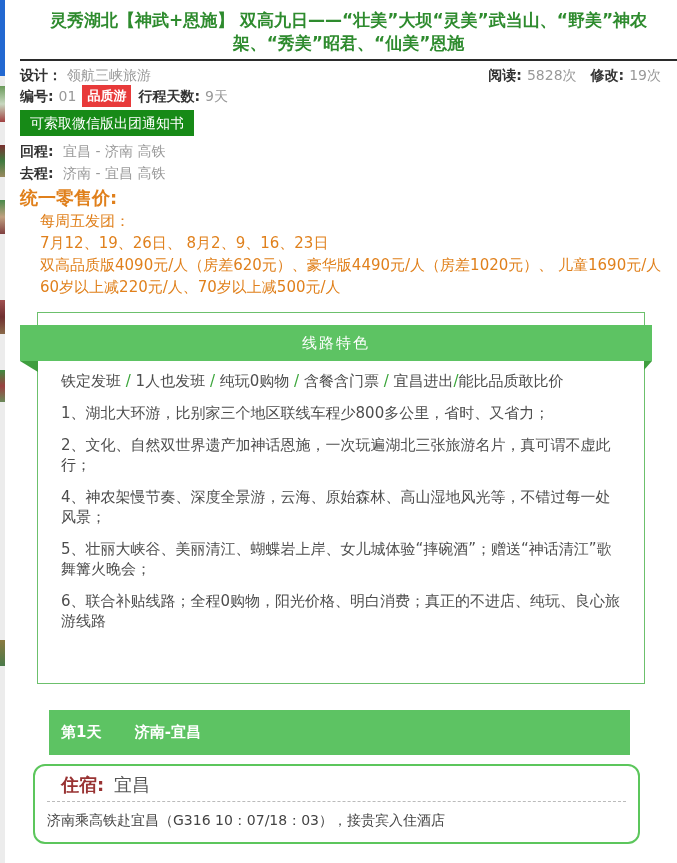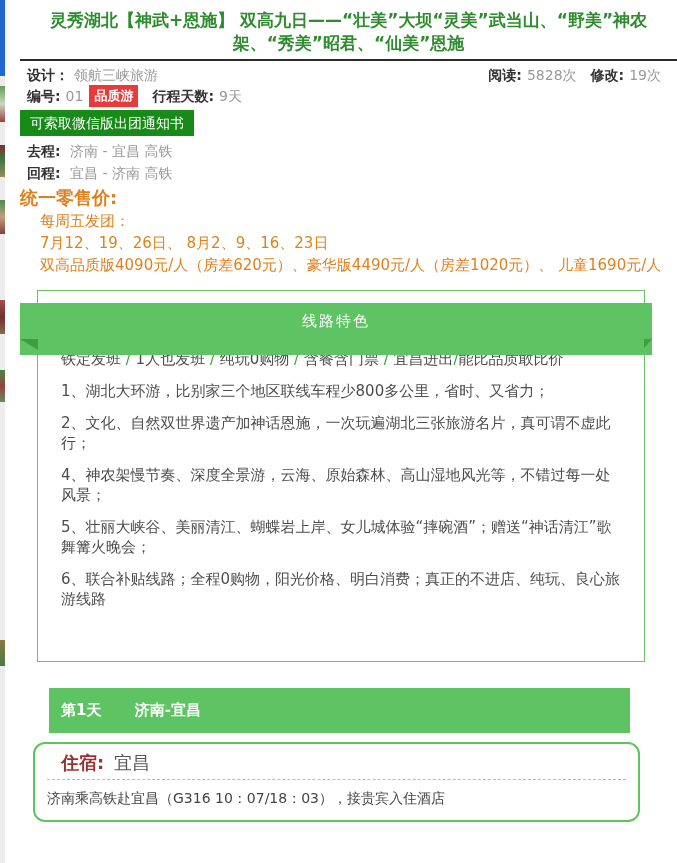--- a/index.html
+++ b/index.html
@@ -18,40 +18,40 @@
   .edge .f5{top:370px;height:32px;background:linear-gradient(#3f8a3f,#9a4040,#6a8a5a);}
   .edge .f6{top:640px;height:26px;background:linear-gradient(#8a7a40,#4a7a4a);}
 
   .main{position:relative;margin-left:20px;width:657px;}
 
   .page-title{color:#2e8b2e;font-weight:bold;font-size:17px;line-height:23px;text-align:center;margin:9px 10px 4px;}
   .title-rule{border:none;border-top:2px solid #2b2b2b;margin:0 0 4px;}
 
   .meta-row{display:flex;justify-content:space-between;align-items:center;font-size:14px;line-height:20px;padding-right:16px;}
   .meta-left,.meta-right{display:flex;align-items:center;}
-  .lbl{font-weight:bold;color:#333;margin-left:7px;}
+  .lbl{font-weight:bold;color:#333;}
   .val{color:#999;margin-left:5px;}
   .meta-right .lbl{margin-left:14px;}
   .meta-right .lbl:first-child{margin-left:0;text-align:center;}
   .badge{background:#e83a3a;color:#fff;padding:1px 5px;margin:0 7px 0 6px;font-weight:bold;font-size:13px;}
 
   .notice-btn{display:inline-block;background:#178a17;color:#fff;font-size:14px;line-height:18px;
     padding:4px 10px;margin:3px 0 4px;border:none;cursor:pointer;font-family:inherit;}
 
   .route-row{font-size:14px;line-height:22px;}
 
   .retail{color:#e0801c;font-weight:bold;font-size:18px;line-height:24px;margin-top:2px;}
   .sched{color:#e0801c;font-size:15px;line-height:22px;margin-left:20px;}
   .price-line{color:#e0801c;font-size:15px;line-height:22px;margin-left:20px;}
   .dates{}
 
   
   .feature-box{position:relative;margin:14px 0 0 17px;width:560px;min-height:300px;
     border:1px solid #6cc06c;padding:58px 23px 12px;}
-  .ribbon{position:absolute;left:-18px;right:-8px;top:12px;height:52px;background:#5dc363;
+  .ribbon{position:absolute;left:-18px;right:-8px;top:12px;height:36px;background:#5dc363;
     color:#fff;font-size:15px;letter-spacing:2px;text-align:center;line-height:36px;}
   .fold-left{position:absolute;left:-18px;top:48px;width:0;height:0;
     border-top:11px solid #3f9e3f;border-left:18px solid transparent;}
   .fold-right{position:absolute;right:-8px;top:48px;width:0;height:0;
     border-top:9px solid #3f9e3f;border-right:8px solid transparent;}
   .feature-line{font-size:15px;color:#4d4d4d;line-height:20px;margin:0 0 12px;}
   .seg-text{color:#4d4d4d;}
   .seg-slash{color:#3aa53a;}
 
   
@@ -105,32 +105,33 @@
       <span class="val">01</span>
       <span class="badge">品质游</span>
       <span class="lbl">行程天数:</span>
       <span class="val">9天</span>
     </div>
   </div>
 
   <button class="notice-btn">可索取微信版出团通知书</button>
 
   <div class="route-row">
+    <span class="lbl">回程:</span>
+    <span class="val">宜昌 - 济南 高铁</span>
+  </div>
+  <div class="route-row">
     <span class="lbl">去程:</span>
     <span class="val">济南 - 宜昌 高铁</span>
-  </div>
-  <div class="route-row">
-    <span class="lbl">回程:</span>
-    <span class="val">宜昌 - 济南 高铁</span>
   </div>
 
   <div class="retail">统一零售价:</div>
   <div class="sched">每周五发团：</div>
   <div class="price-line dates">7月12、19、26日、 8月2、9、16、23日</div>
   <div class="price-line">双高品质版4090元/人（房差620元）、豪华版4490元/人（房差1020元）、 儿童1690元/人</div>
+  <div class="price-line">60岁以上减220元/人、70岁以上减500元/人</div>
 
   <div class="feature-box">
     <div class="ribbon">线路特色</div>
     <div class="fold-left"></div>
     <div class="fold-right"></div>
     <p class="feature-line"><span class="seg-text">铁定发班</span><span class="seg-slash"> / </span><span class="seg-text">1人也发班</span><span class="seg-slash"> / </span><span class="seg-text">纯玩0购物</span><span class="seg-slash"> / </span><span class="seg-text">含餐含门票</span><span class="seg-slash"> / </span><span class="seg-text">宜昌进出</span><span class="seg-slash">/</span><span class="seg-text">能比品质敢比价</span></p>
     <p class="feature-line">1、湖北大环游，比别家三个地区联线车程少800多公里，省时、又省力；</p>
     <p class="feature-line">2、文化、自然双世界遗产加神话恩施，一次玩遍湖北三张旅游名片，真可谓不虚此行；</p>
     <p class="feature-line">4、神农架慢节奏、深度全景游，云海、原始森林、高山湿地风光等，不错过每一处风景；</p>
     <p class="feature-line">5、壮丽大峡谷、美丽清江、蝴蝶岩上岸、女儿城体验“摔碗酒”；赠送“神话清江”歌舞篝火晚会；</p>

